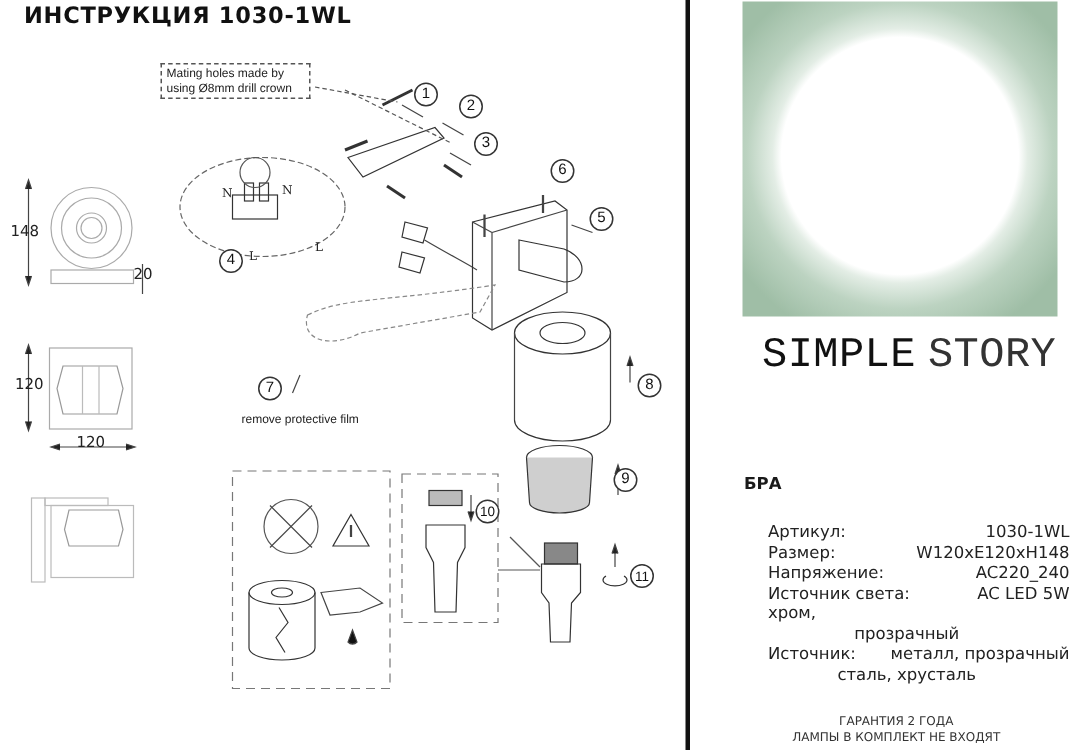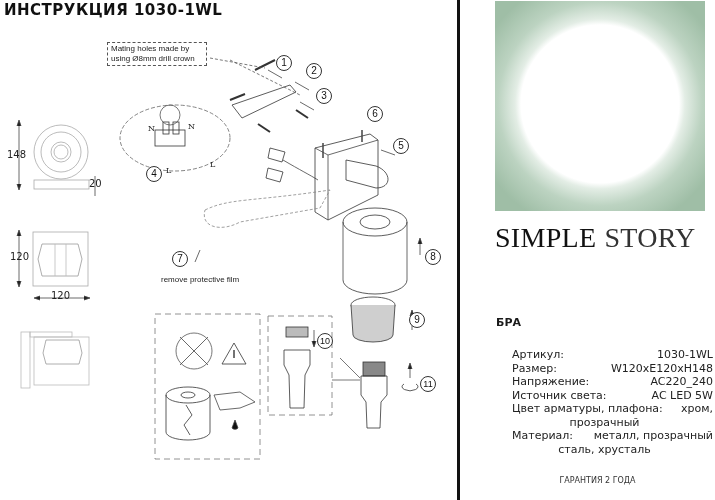--- a/index.html
+++ b/index.html
@@ -1,20 +1,20 @@
 <!DOCTYPE html>
 <html><head>
 <meta charset="utf-8">
 <style>
   * { box-sizing: border-box; margin: 0; padding: 0; }
   html, body { width: 715px; height: 500px; background: #ffffff; overflow: hidden; }
   body { position: relative; font-family: "Liberation Sans", sans-serif; color: #1a1a1a; }
 
   .title {
-    position: absolute; left: 4px; top: 1px;
+    position: absolute; left: 16px; top: 1px;
     font-family: "DejaVu Sans", sans-serif; font-weight: bold;
     font-size: 15px; letter-spacing: 0.5px; color: #111;
   }
   .divider { position: absolute; left: 457px; top: 0; width: 3px; height: 500px; background: #111; }
 
   .diagram { position: absolute; left: 0; top: 0; width: 457px; height: 492px; }
   .diagram svg { position: absolute; left: 0; top: 0; }
   .lbl { position: absolute; font-family: "Liberation Sans", sans-serif; font-size: 8px; color: #222; }
   .dim { position: absolute; font-family: "DejaVu Sans", sans-serif; font-size: 10px; color: #222; }
   .callout {
@@ -25,22 +25,22 @@
   .mating {
     position: absolute; left: 107px; top: 42px; width: 100px; height: 24px;
     border: 1px dashed #555; font-size: 8px; line-height: 10px; padding: 1px 3px; color: #222;
   }
 
   .hero {
     position: absolute; left: 495px; top: 1px; width: 210px; height: 210px;
     background: radial-gradient(circle at 50% 49%, #ffffff 0, #ffffff 79px, #e3ede5 85px, #bcd3c1 102px, #9fbea6 130px);
   }
   .brand {
-    position: absolute; left: 495px; top: 222px; font-size: 28px; letter-spacing: 0.3px;
-    font-family: Liberation Serif, serif; color: #111; font-weight: normal;
+    position: absolute; left: 508px; top: 222px; font-size: 28px; letter-spacing: 0.3px;
+    font-family: Liberation Mono, monospace; color: #111; font-weight: normal;
   }
   .brand .b1 { font-weight: normal; color: #111; }
   .brand .b2 { font-weight: 300; color: #333; margin-left: 8px; }
   .ptype { position: absolute; left: 496px; top: 316px; font-size: 11px; font-weight: bold; font-family: "DejaVu Sans", sans-serif; }
 
   .specs { position: absolute; left: 496px; top: 348px; width: 217px; font-family: "DejaVu Sans", sans-serif; font-size: 11px; line-height: 13.5px; color: #222; }
   .spec-row { display: flex; justify-content: space-between; white-space: nowrap; margin-left: 16px; }
   .spec-row .v { text-align: right; }
   .spec-right { text-align: center; }
   .footer { position: absolute; left: 480px; top: 475px; width: 235px; text-align: center; font-family: "DejaVu Sans", sans-serif; font-size: 8px; line-height: 11px; color: #333; }
@@ -204,26 +204,26 @@
     </div>
   <div class="spec-row">
       <span>Напряжение:</span>
       <span class="v">AC220_240</span>
     </div>
   <div class="spec-row">
       <span>Источник света:</span>
       <span class="v">AC LED 5W</span>
     </div>
   <div class="spec-row">
-      <span>Цвет арматуры, плафона:</span>
       <span class="v">хром,</span>
     </div>
   <div class="spec-right">прозрачный</div>
   <div class="spec-row">
-      <span>Материал:</span>
+      <span>Источник:</span>
       <span class="v">металл, прозрачный</span>
     </div>
   <div class="spec-right">сталь, хрусталь</div>
 </div>
 
 <div class="footer">
   <div>ГАРАНТИЯ 2 ГОДА</div>
+  <div>ЛАМПЫ В КОМПЛЕКТ НЕ ВХОДЯТ</div>
 </div>
 
 </body></html>

